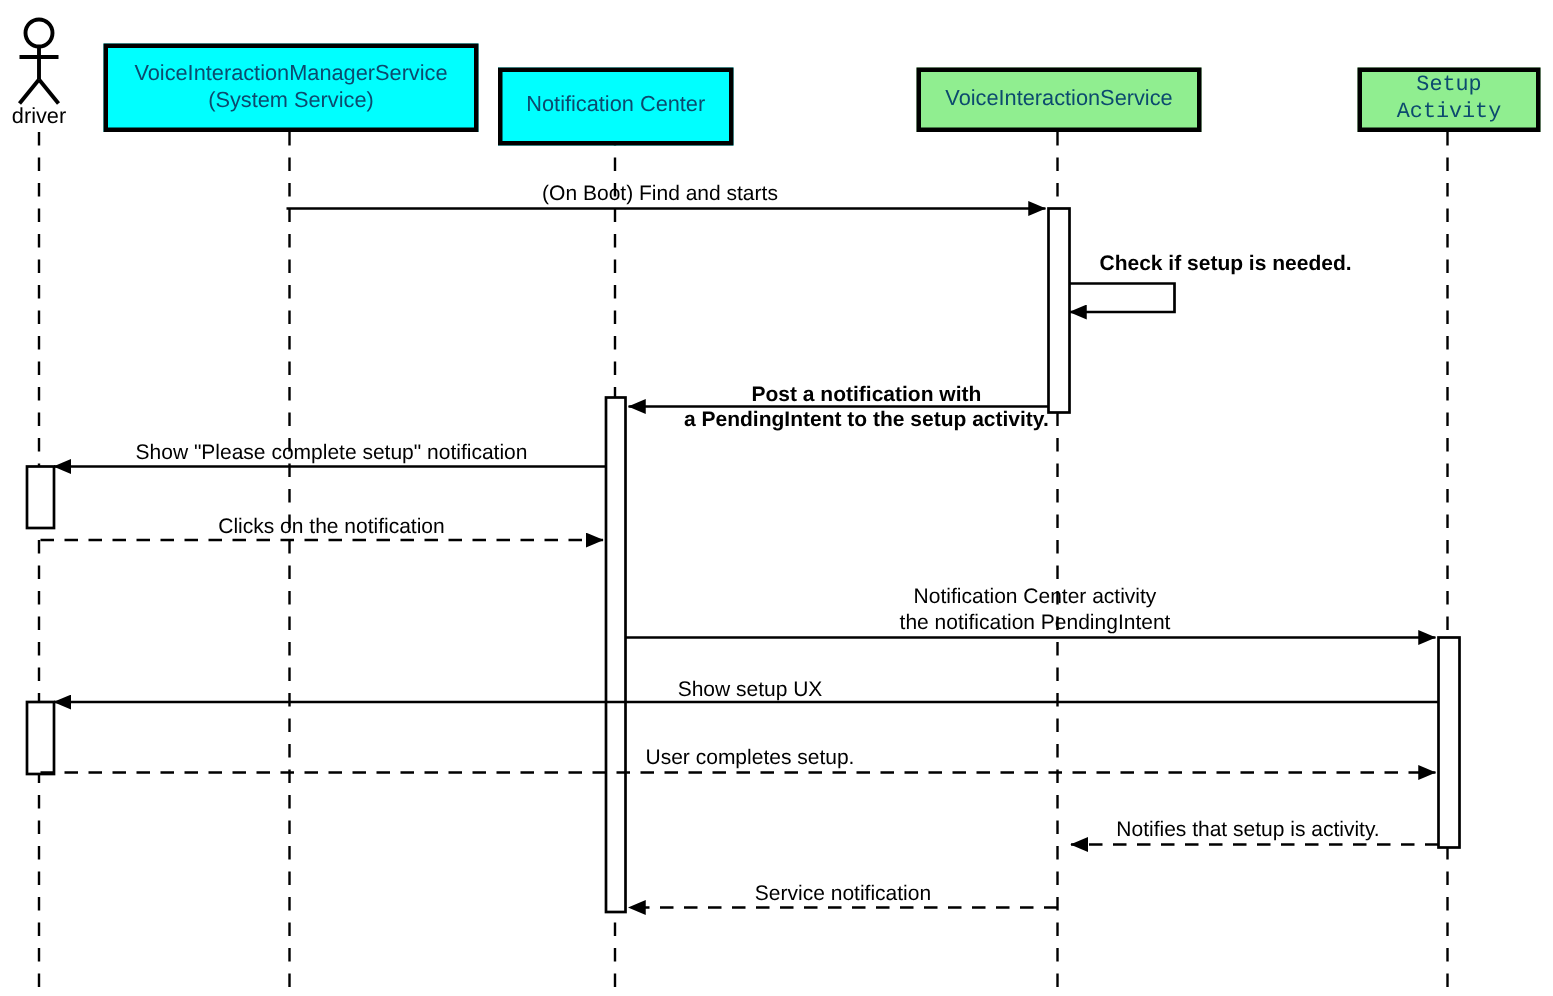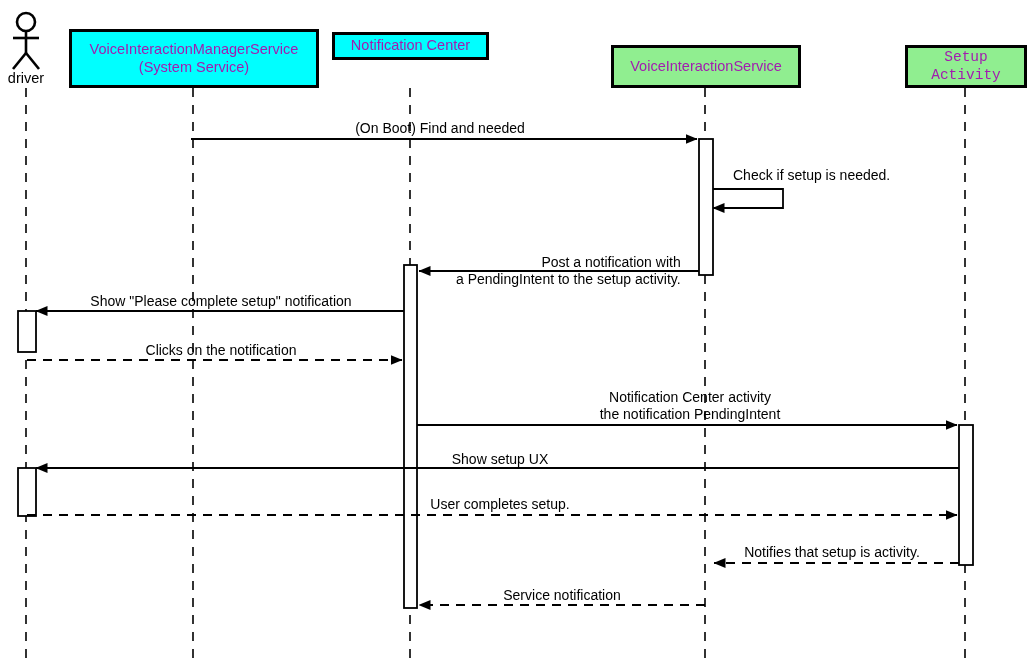--- a/index.html
+++ b/index.html
@@ -29,41 +29,41 @@
   .lifeline-box {
     position: absolute;
     box-sizing: border-box;
     border: 3px solid #000000;
     display: flex;
     align-items: center;
     justify-content: center;
     text-align: center;
     line-height: 1.22;
     font-size: 14.5px;
-    color: #a21caf;
+    color: #0c4a6e;
     white-space: pre-line;
     z-index: 5;
   }
   .actor-label {
     position: absolute;
     font-size: 14.5px;
     text-align: center;
     z-index: 5;
   }
   .msg-label {
     position: absolute;
     font-size: 14px;
     line-height: 1.2;
     color: #000000;
     white-space: pre-line;
     z-index: 6;
     background: transparent;
   }
   .msg-label.center { text-align: center; transform: translateX(-50%); }
-  .msg-label.left   { text-align: right; }
+  .msg-label.left   { text-align: center; font-weight: bold; }
 </style>
 </head>
 <body>
 
 <div id="diagram-root">
 
   <svg id="diagram-svg" viewBox="0 0 1035 664" xmlns="http://www.w3.org/2000/svg">
     <defs>
       <marker id="arrow-solid" viewBox="0 0 12 10" refX="11.5" refY="5" markerWidth="12" markerHeight="10" orient="auto-start-reverse" markerUnits="userSpaceOnUse">
         <path d="M 0 0 L 12 5 L 0 10 z" fill="#000000"></path>
@@ -123,27 +123,27 @@
           <line x1="26" y1="53" x2="13" y2="69" stroke="#000000" stroke-width="2.6"></line>
           <line x1="26" y1="53" x2="39" y2="69" stroke="#000000" stroke-width="2.6"></line>
         </g>
       </g>
   </svg>
 
   <div id="boxes-layer">
       <div class="actor-label" style="left: -34px; top: 70px; width: 120px;">driver</div>
       <div class="lifeline-box" style="left: 69px; top: 29px; width: 250px; height: 59px; background: rgb(0, 255, 255);">VoiceInteractionManagerService
 (System Service)</div>
-      <div class="lifeline-box" style="left: 332px; top: 32px; width: 157px; height: 28px; background: rgb(0, 255, 255);">Notification Center</div>
+      <div class="lifeline-box" style="left: 332px; top: 45px; width: 157px; height: 52px; background: rgb(0, 255, 255);">Notification Center</div>
       <div class="lifeline-box" style="left: 611px; top: 45px; width: 190px; height: 43px; background: rgb(144, 238, 144);">VoiceInteractionService</div>
       <div class="lifeline-box" style="left: 905px; top: 45px; width: 122px; height: 43px; background: rgb(144, 238, 144); font-family: Liberation Mono, monospace;">Setup Activity</div>
     </div>
 
   <div id="labels-layer">
-      <div class="msg-label center" style="left: 440px; top: 120px;">(On Boot) Find and needed</div>
+      <div class="msg-label center" style="left: 440px; top: 120px;">(On Boot) Find and starts</div>
       <div class="msg-label left" style="left: 733px; top: 167px;">Check if setup is needed.</div>
       <div class="msg-label left" style="left: 456px; top: 234px; margin-top: 20px;">Post a notification with
 a PendingIntent to the setup activity.</div>
       <div class="msg-label center" style="left: 221px; top: 293px;">Show "Please complete setup" notification</div>
       <div class="msg-label center" style="left: 221px; top: 342px;">Clicks on the notification</div>
       <div class="msg-label center" style="left: 690px; top: 389px;">Notification Center activity
 the notification PendingIntent</div>
       <div class="msg-label center" style="left: 500px; top: 451px;">Show setup UX</div>
       <div class="msg-label center" style="left: 500px; top: 496px;">User completes setup.</div>
       <div class="msg-label center" style="left: 832px; top: 544px;">Notifies that setup is activity.</div>

